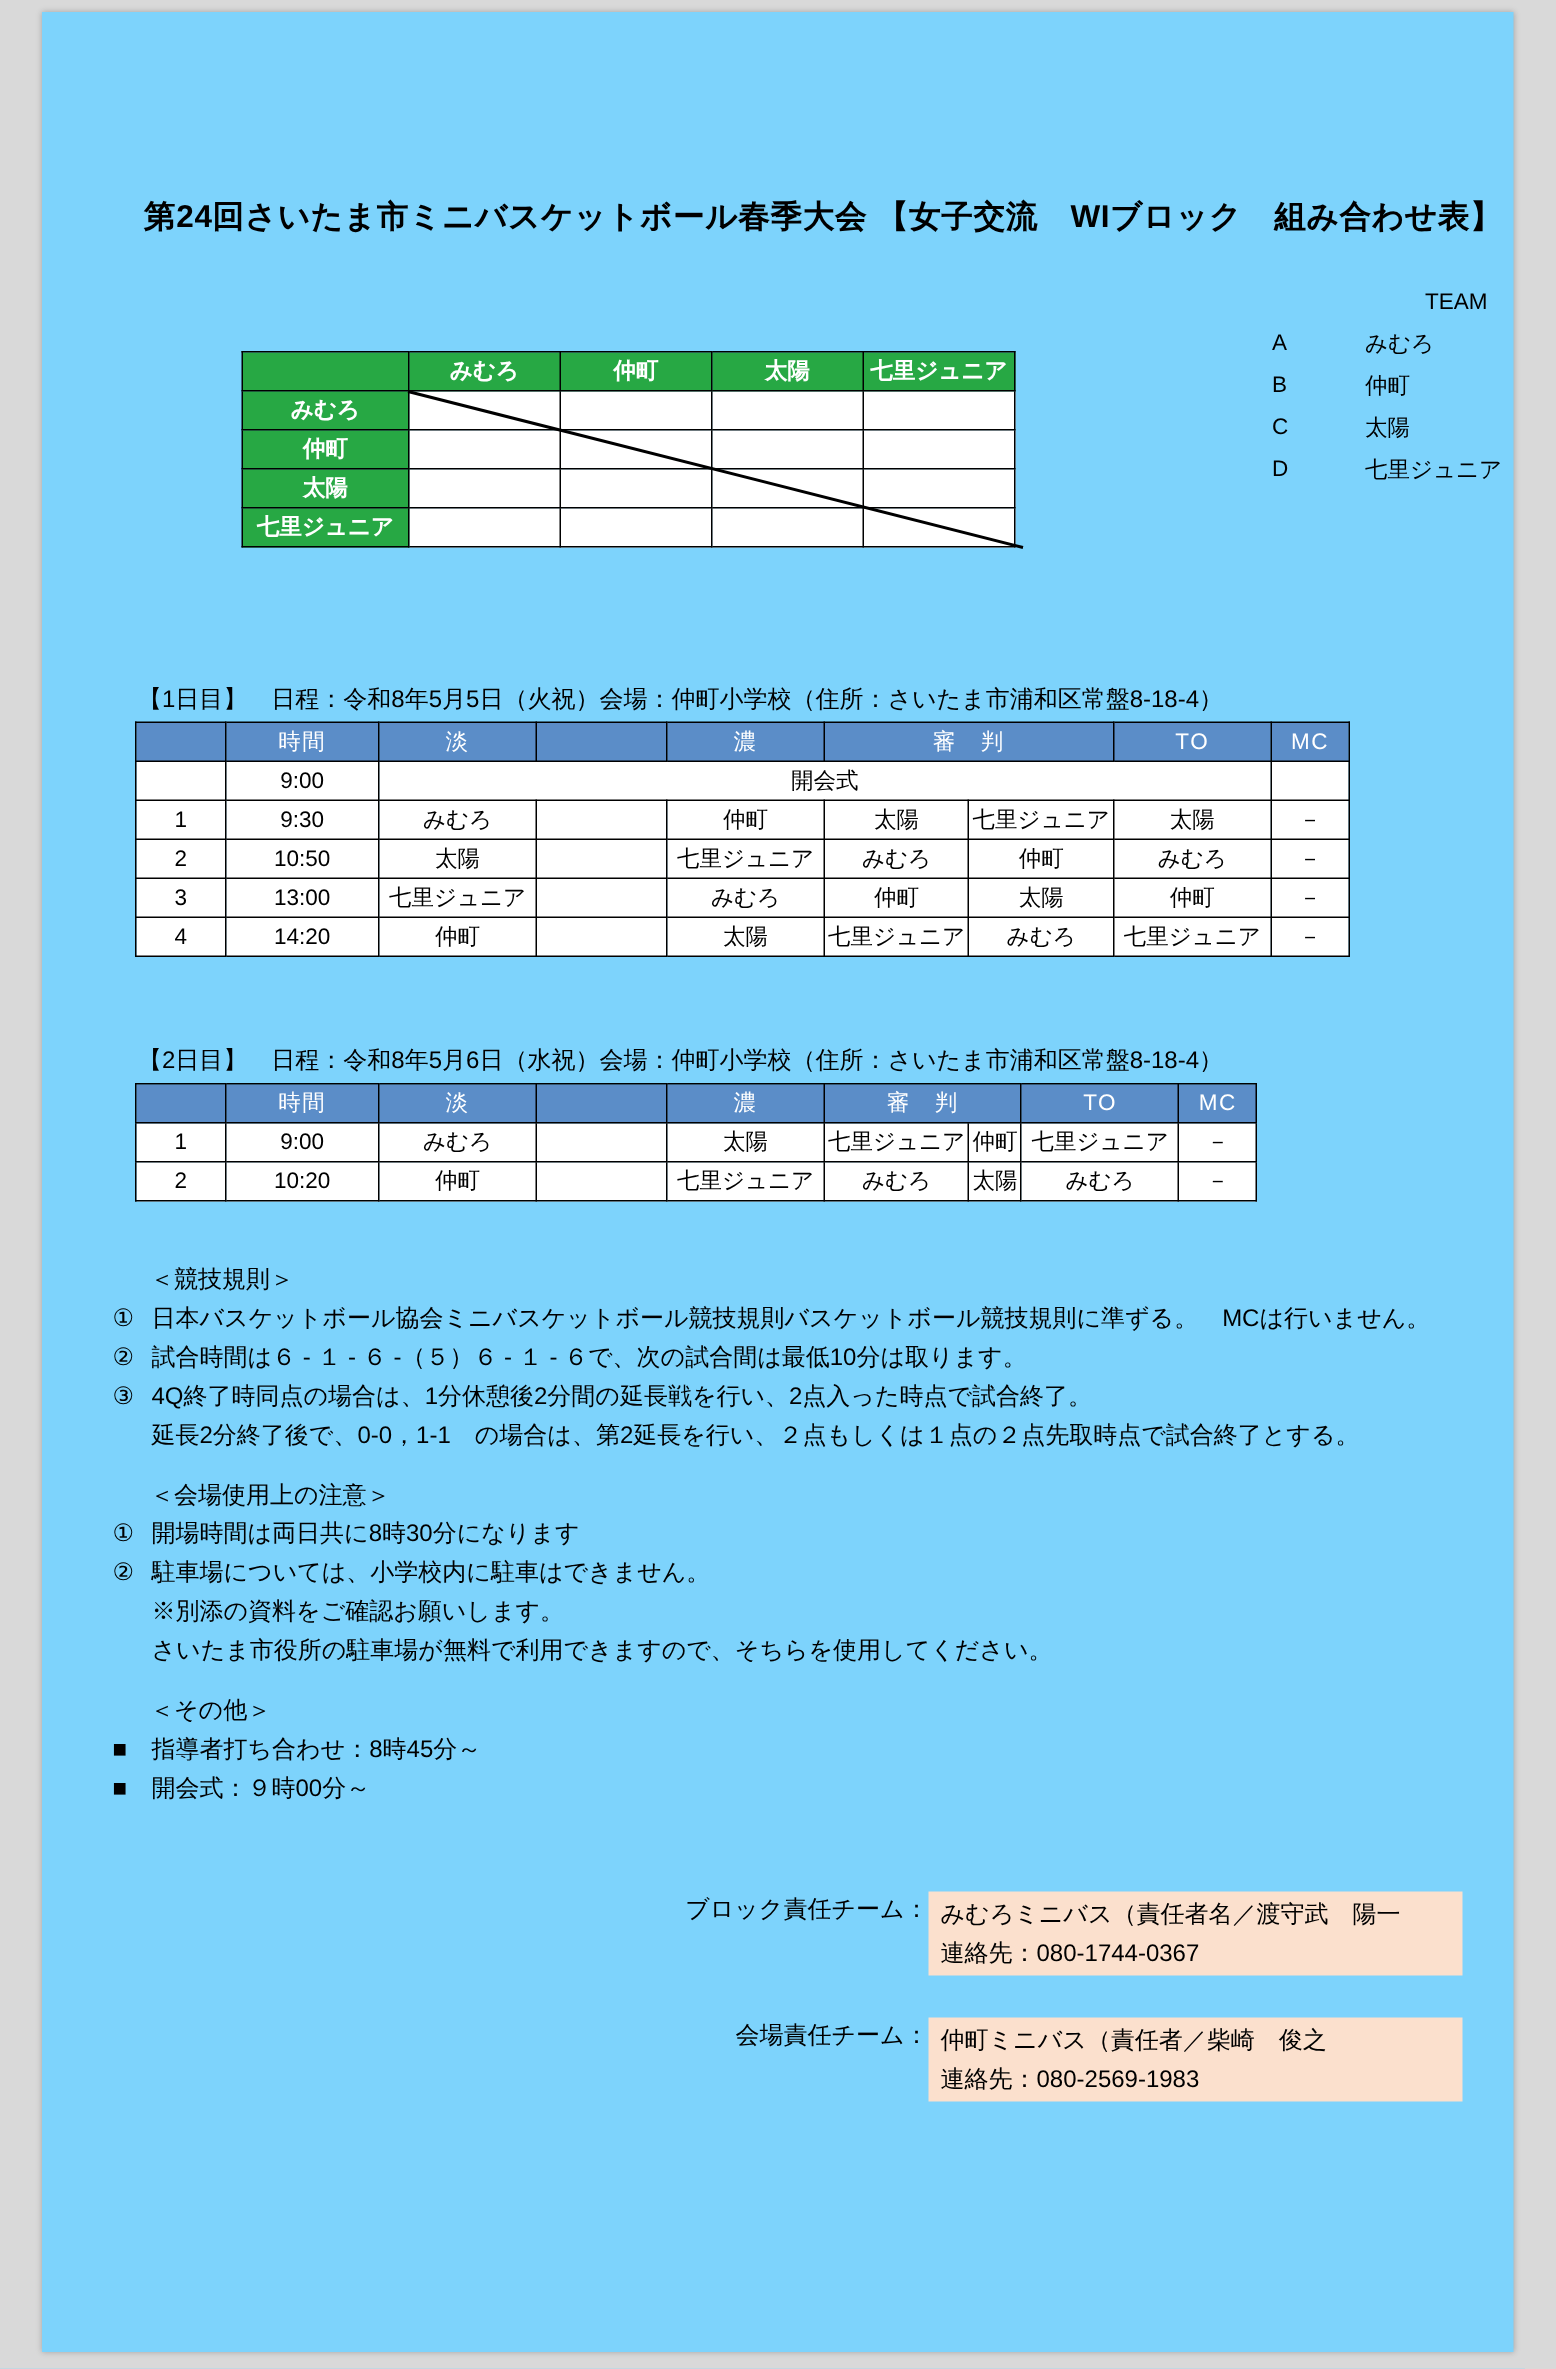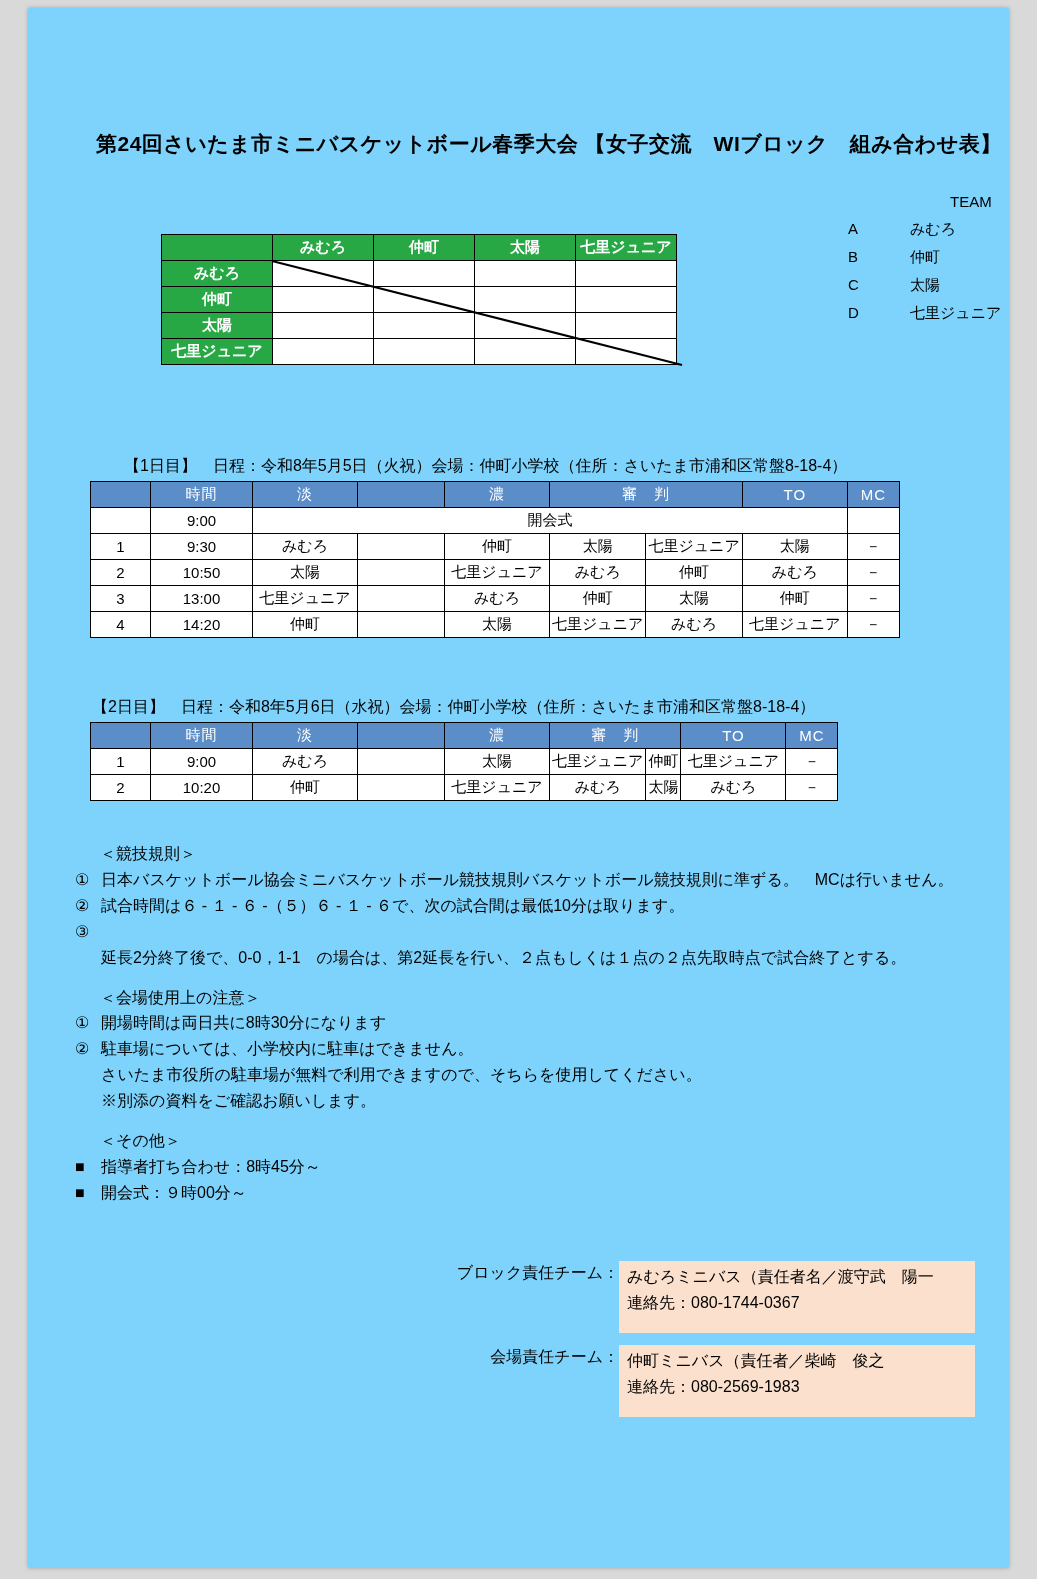--- a/index.html
+++ b/index.html
@@ -97,21 +97,21 @@
   .team-legend .tl-key { width: 62px; }
   .team-legend .tl-val { }
 
   
   .day-head {
     position: absolute;
     font-size: 16px;
     color: #000;
     white-space: nowrap;
   }
-  #day1-head { left: 64px; top: 448px; margin-left: 32px; }
+  #day1-head { left: 64px; top: 448px; }
   #day2-head { left: 64px; top: 689px; }
 
   
   .sched {
     position: absolute;
     border-collapse: collapse;
     table-layout: fixed;
   }
   #sched1 { left: 62px; top: 473px; }
   #sched2 { left: 62px; top: 714px; }
@@ -180,21 +180,21 @@
   #contact2 { left: 392px; top: 1337px; }
   .contact .crow { display: flex; align-items: flex-start; margin-left: 36px; }
   .contact .clabel {
     width: 163px;
     flex: none;
     text-align: right;
     padding-top: 2px;
   }
   .contact .cbox {
     background: #fbe0cd;
-    padding: 3px 8px 16px 8px;
+    padding: 3px 8px 0 8px;
     line-height: 1.65;
     width: 340px;
   }
 </style>
 </head>
 <body>
 
 <div class="page">
 <div class="inner">
 
@@ -377,34 +377,35 @@
     <div class="li">
       <span class="mk">①</span>
       <span>日本バスケットボール協会ミニバスケットボール競技規則バスケットボール競技規則に準ずる。　MCは行いません。</span>
     </div>
     <div class="li">
       <span class="mk">②</span>
       <span>試合時間は６ - １ - ６ -（５）６ - １ - ６で、次の試合間は最低10分は取ります。</span>
     </div>
     <div class="li">
       <span class="mk">③</span>
+      <span>4Q終了時同点の場合は、1分休憩後2分間の延長戦を行い、2点入った時点で試合終了。</span>
     </div>
     <div class="sub">延長2分終了後で、0-0，1-1　の場合は、第2延長を行い、２点もしくは１点の２点先取時点で試合終了とする。</div>
 
     <div class="sect">＜会場使用上の注意＞</div>
     <div class="li">
       <span class="mk">①</span>
       <span>開場時間は両日共に8時30分になります</span>
     </div>
     <div class="li">
       <span class="mk">②</span>
       <span>駐車場については、小学校内に駐車はできません。</span>
     </div>
+    <div class="sub">※別添の資料をご確認お願いします。</div>
     <div class="sub">さいたま市役所の駐車場が無料で利用できますので、そちらを使用してください。</div>
-    <div class="sub">※別添の資料をご確認お願いします。</div>
 
     <div class="sect">＜その他＞</div>
     <div class="li">
       <span class="mk">■</span>
       <span>指導者打ち合わせ：8時45分～</span>
     </div>
     <div class="li">
       <span class="mk">■</span>
       <span>開会式：９時00分～</span>
     </div>

